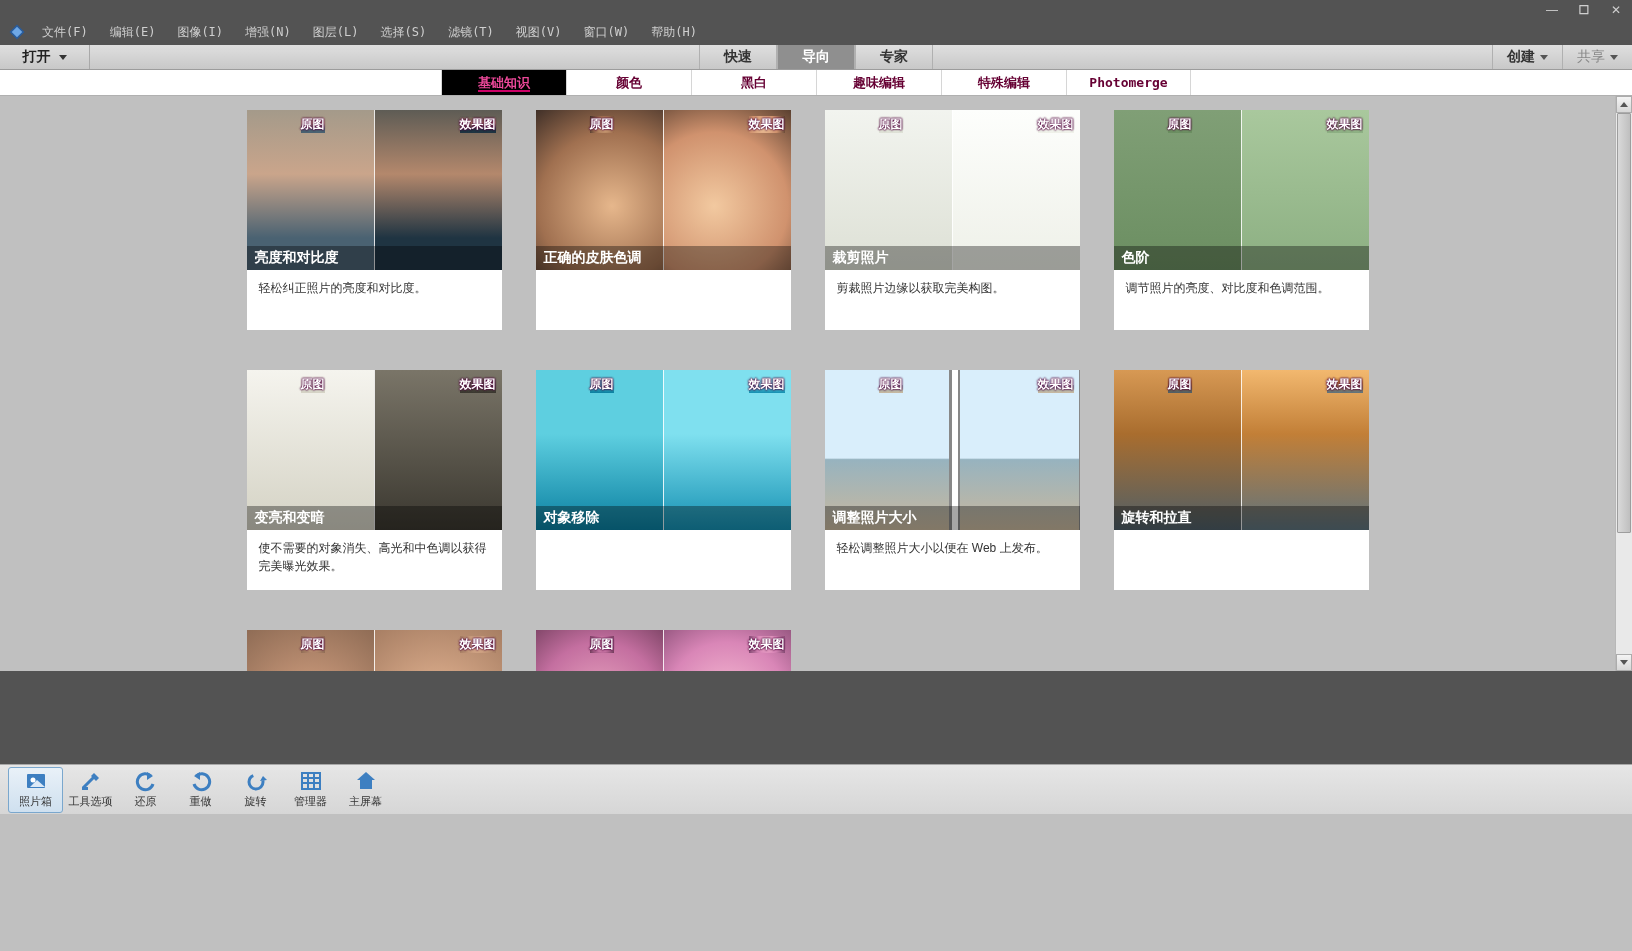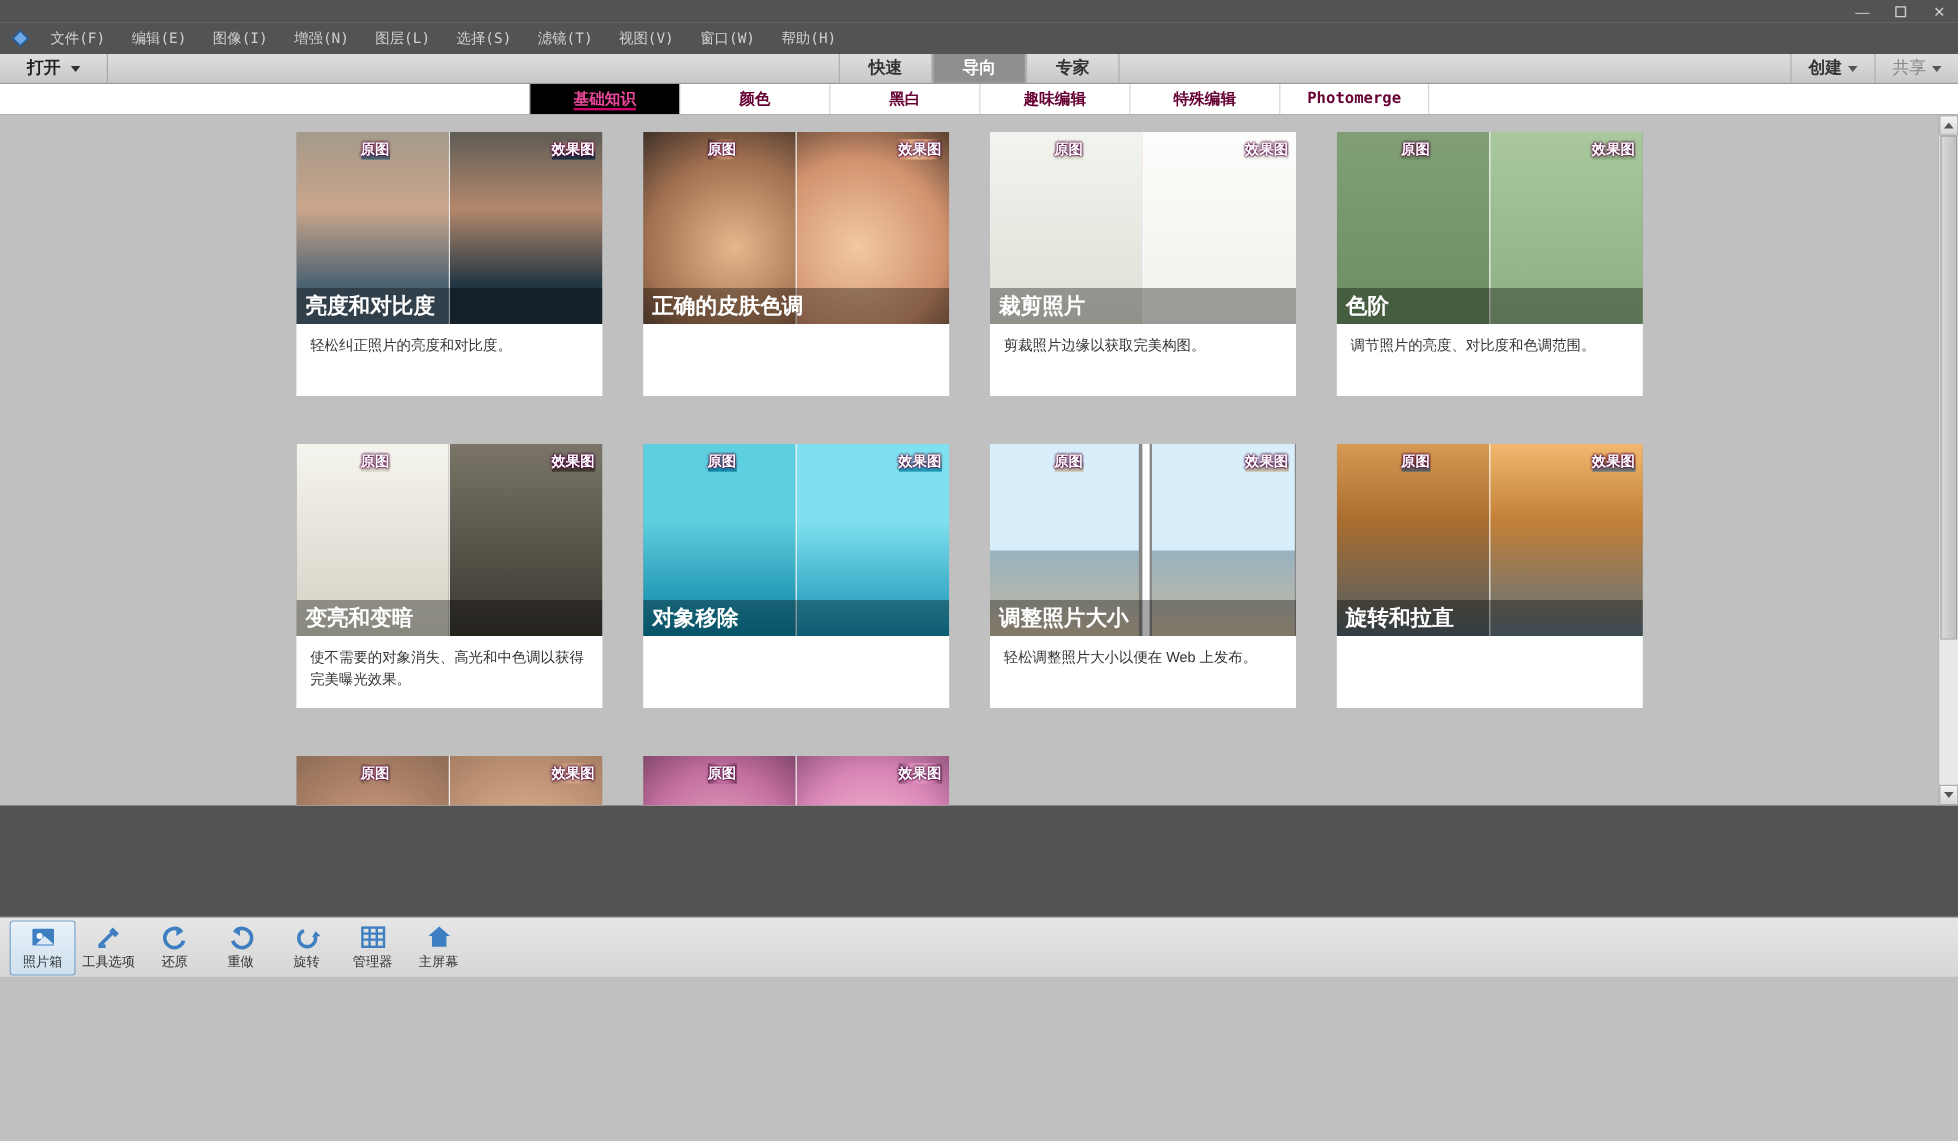--- a/index.html
+++ b/index.html
@@ -191,21 +191,21 @@
     text-shadow: 0 0 2px rgba(80,0,60,.9),0 0 2px rgba(80,0,60,.9),0 0 2px rgba(80,0,60,.9);
     font-family:"SimSun",monospace;
     font-weight:bold;
   }
   .card .thumb .tag.left { left:22px;margin-left:32px; }
   .card .thumb .tag.right { right:6px; }
   .card .thumb .labelbar {
     position:absolute; left:0; right:0; bottom:0;
     background: rgba(0,0,0,0.35);
     color:#fff;
-    font-size:18px;
+    font-size:14px;
     padding: 3px 8px;
     font-family:"SimSun",monospace;
     font-weight:bold;
   }
   .card .desc {
     min-height: 60px;
     padding: 9px 12px;
     font-size:12px;
     color:#333;
     line-height:1.5;

